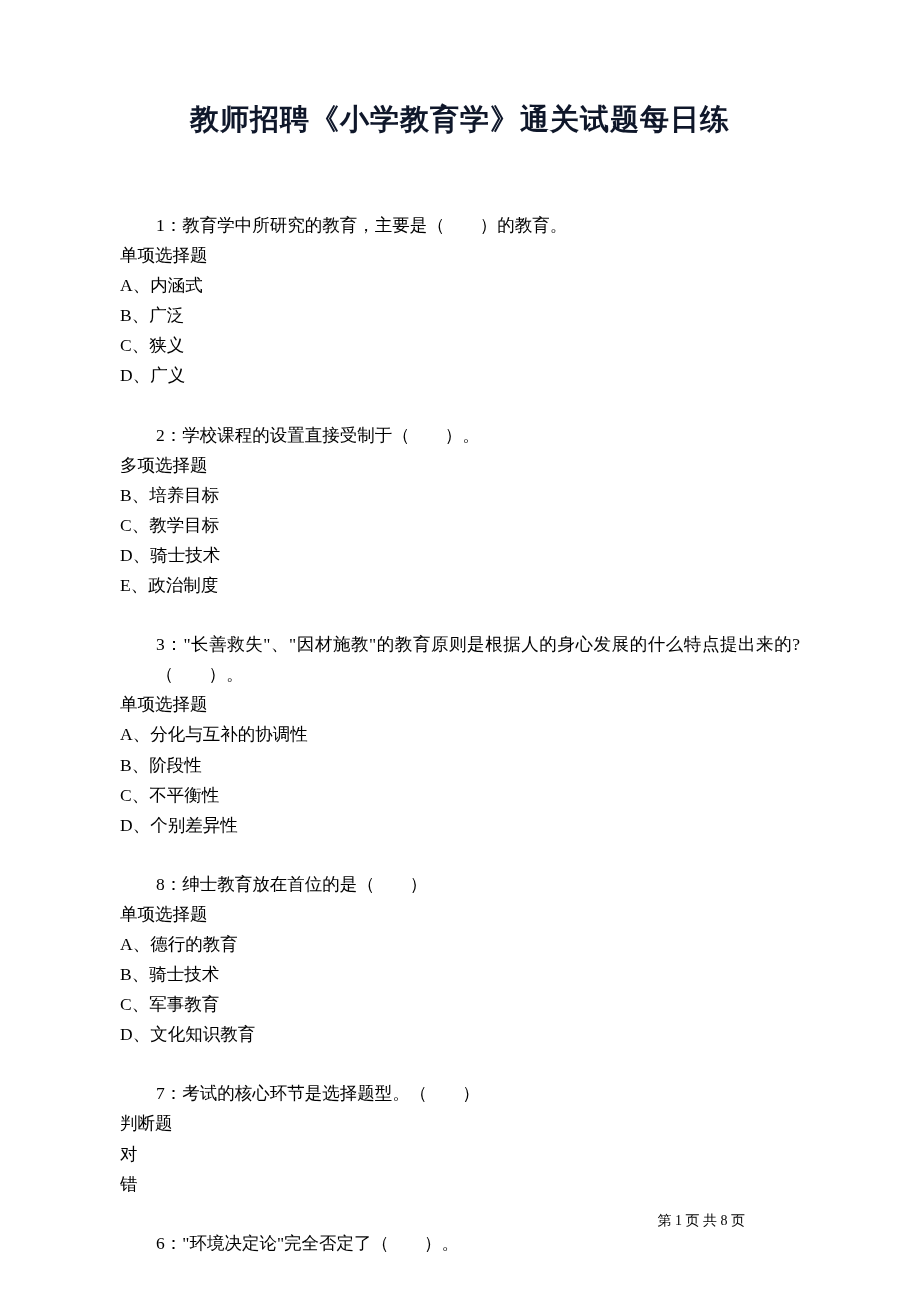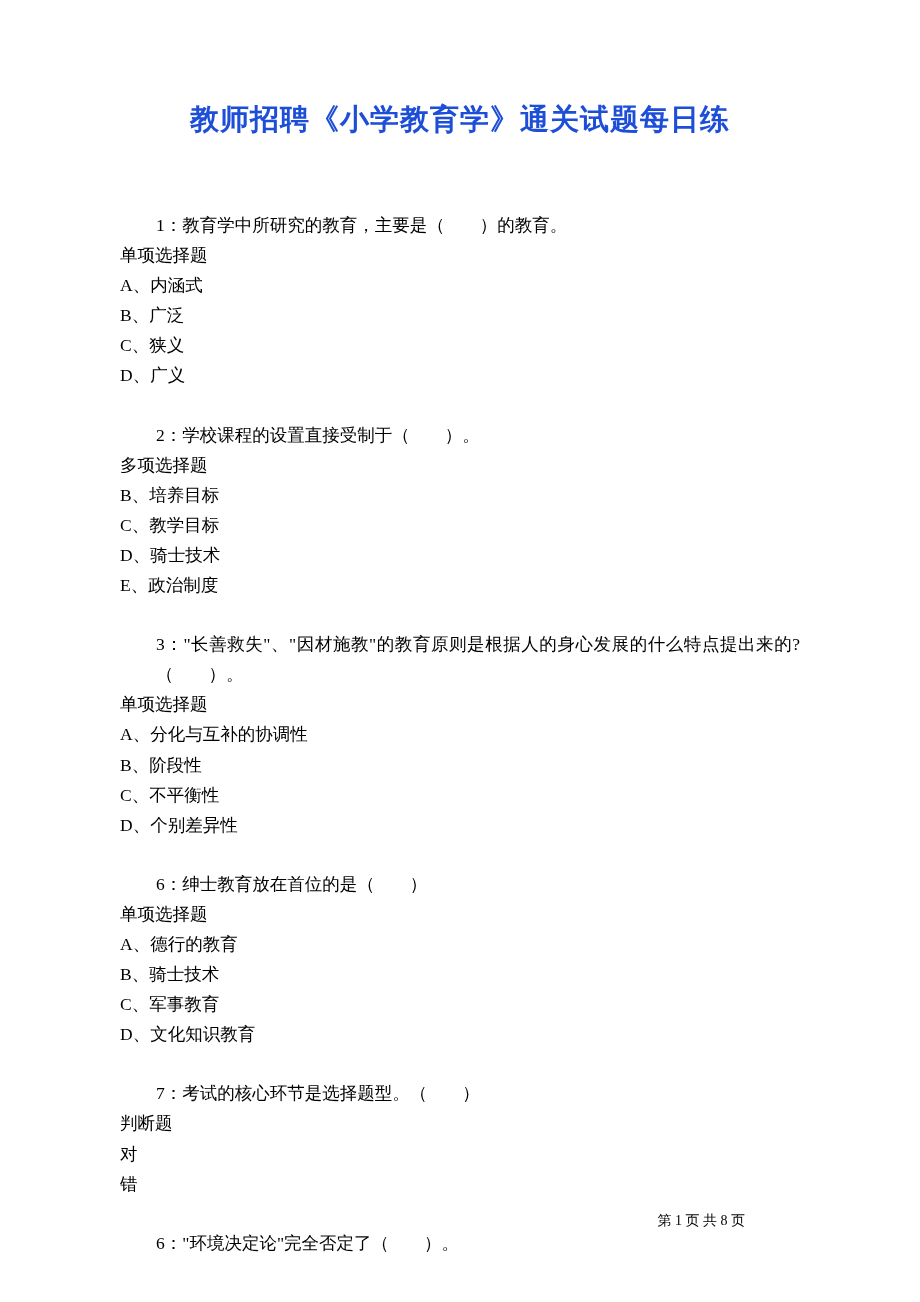--- a/index.html
+++ b/index.html
@@ -14,21 +14,21 @@
       font-family: "SimSun", "宋体", serif;
       position: relative;
     }
     .page {
       padding: 100px 120px 60px 120px;
     }
     .title {
       text-align: center;
       font-size: 29px;
       font-weight: bold;
-      color: #1d4ed8;
+      color: #0f172a;
       font-family: "SimHei", "黑体", sans-serif;
       margin-bottom: 70px;
       letter-spacing: 1px;
     }
     .content {
       font-size: 17.5px;
       line-height: 1.72;
       color: #000000;
     }
     .question-block {
@@ -83,21 +83,21 @@
     <div class="question-block">
       <div class="question-text"> 3："长善救失"、"因材施教"的教育原则是根据人的身心发展的什么特点提出来的?（　　）。</div>
       <div class="question-type">单项选择题</div>
       <div class="option">A、分化与互补的协调性</div>
       <div class="option">B、阶段性</div>
       <div class="option">C、不平衡性</div>
       <div class="option">D、个别差异性</div>
     </div>
 
     <div class="question-block">
-      <div class="question-text"> 6：绅士教育放在首位的是（　　）</div>
+      <div class="question-text"> 8：绅士教育放在首位的是（　　）</div>
       <div class="question-type">单项选择题</div>
       <div class="option">A、德行的教育</div>
       <div class="option">B、骑士技术</div>
       <div class="option">C、军事教育</div>
       <div class="option">D、文化知识教育</div>
     </div>
 
     <div class="question-block">
       <div class="question-text"> 7：考试的核心环节是选择题型。（　　）</div>
       <div class="question-type">判断题</div>

